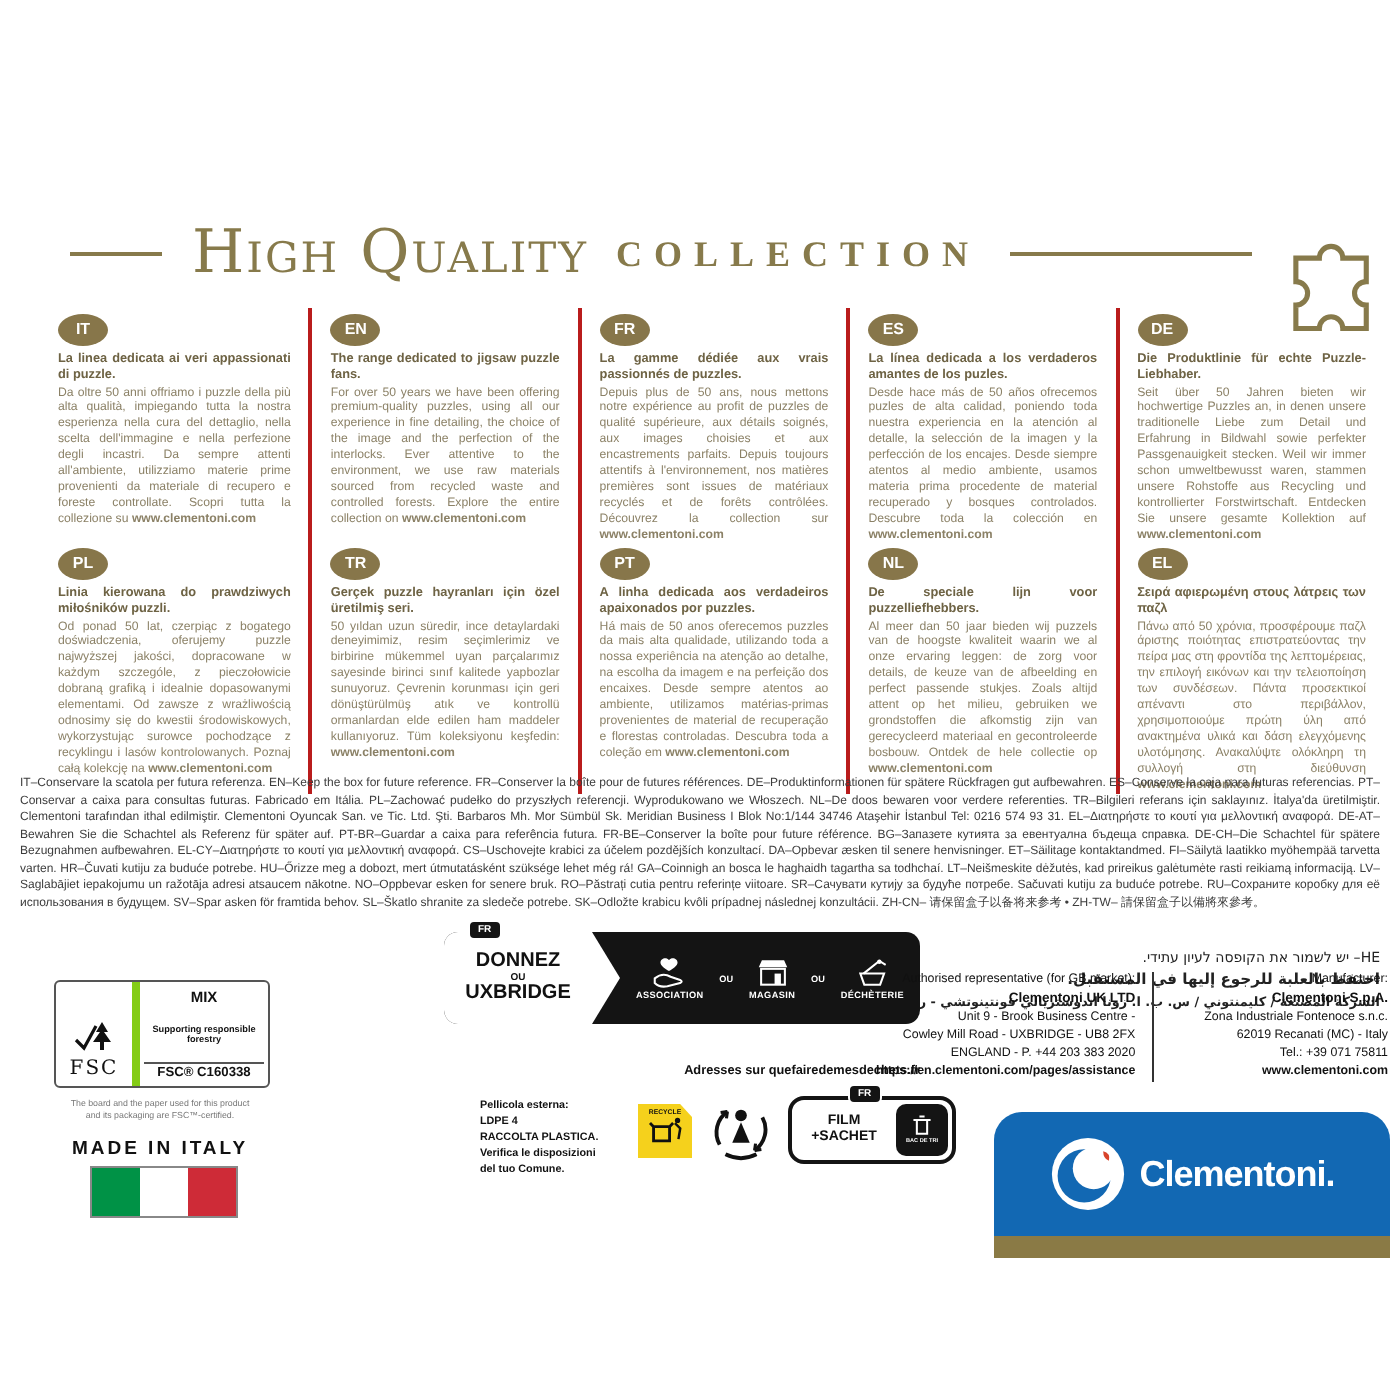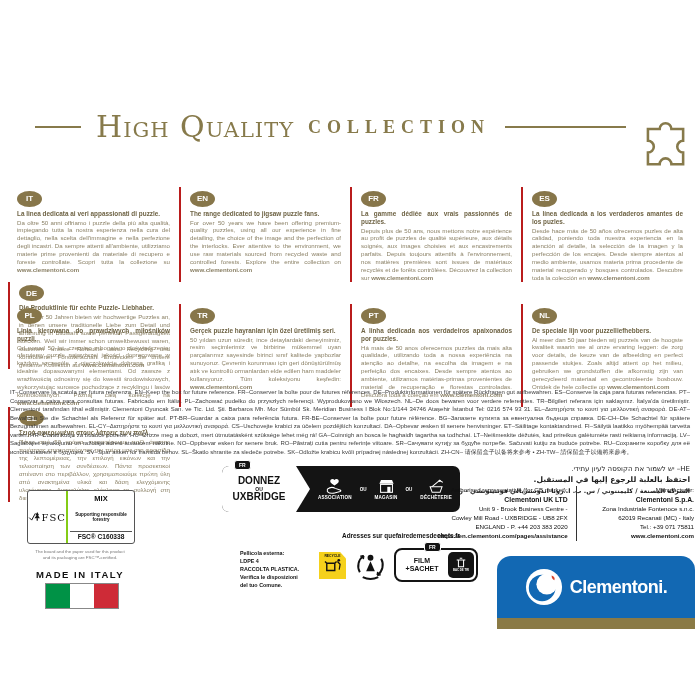--- a/index.html
+++ b/index.html
@@ -8,41 +8,41 @@
   
   .header{position:absolute;top:104px;left:0;right:74px;height:46px;display:flex;align-items:center;}
   .rule{height:2px;background:#877a4b;}
   .rule-left{width:46px;margin-left:35px;margin-right:15px;}
   .rule-right{flex:1;margin-left:15px;}
   .title-serif{font-family:"DejaVu Serif",serif;font-variant:small-caps;font-size:30px;
                color:#877a4b;letter-spacing:1px;line-height:1;}
   .title-sans{font-size:18px;font-weight:600;color:#877a4b;letter-spacing:6px;margin-left:14px;line-height:1;font-family:Liberation Serif, serif;}
   .puzzle-icon{position:absolute;top:112px;right:3px;}
   
-  .lang-row{position:absolute;left:8px;right:8px;display:grid;grid-template-columns:repeat(4,1fr);margin-top:33px;}
+  .lang-row{position:absolute;left:20px;right:8px;display:grid;grid-template-columns:repeat(5,1fr);}
   .row1{top:154px;}
   .row2{top:271px;}
   .lang-col{padding:0 9px;}
   .lang-col + .lang-col{border-left:2px solid #b91c1c;}
   .badge{display:inline-flex;align-items:center;justify-content:center;width:25px;height:16px;
          border-radius:50%;background:#87764a;color:#fff;font-size:8px;font-weight:bold;margin-bottom:3px;}
   .lang-head{font-size:6.4px;font-weight:bold;color:#6e6344;line-height:1.25;margin:0 0 1px 0;text-align:justify;}
   .lang-body{font-size:6.1px;color:#8b8166;line-height:1.3;margin:0;text-align:justify;}
   .lang-body .url{font-weight:bold;}
   
   .notice{position:absolute;top:388px;left:10px;right:10px;}
   .keep-box{font-size:6px;color:#3c3c3c;line-height:1.42;text-align:justify;margin:0;}
   .rtl{direction:rtl;text-align:right;font-family:"DejaVu Sans",sans-serif;color:#222;}
-  .hebrew-line{font-size:7px;margin-top:9px;}
+  .hebrew-line{font-size:7px;margin-top:19px;}
   .arabic-keep{font-size:7.6px;margin-top:2px;font-weight:bold;}
   .arabic-company{font-size:6.4px;margin-top:3px;font-weight:bold;display:flex;direction:rtl;gap:46px;}
   
   .fsc-box{position:absolute;left:27px;top:490px;width:106px;height:52px;border:1.5px solid #555;
            border-radius:3px;display:flex;background:#fff;}
-  .fsc-left{width:38px;border-right:2px solid #84cc16;display:flex;flex-direction:row;align-items:center;justify-content:flex-end;padding:3px 0;}
+  .fsc-left{width:38px;border-right:4px solid #84cc16;display:flex;flex-direction:column;align-items:center;justify-content:flex-end;padding:3px 0;}
   .fsc-acronym{font-family:"DejaVu Serif",serif;font-size:10px;letter-spacing:1px;color:#111;}
   .fsc-right{flex:1;display:flex;flex-direction:column;align-items:center;justify-content:space-between;padding:3px 2px;}
   .fsc-mix{font-size:7.5px;font-weight:bold;color:#111;}
   .fsc-tagline{font-size:4.6px;font-weight:bold;color:#111;text-align:center;line-height:1.2;}
   .fsc-license{font-size:6.6px;font-weight:bold;color:#111;border-top:1px solid #555;width:100%;text-align:center;padding-top:1px;}
   .fsc-caption{position:absolute;left:17px;top:549px;width:126px;font-size:4.4px;color:#777;text-align:center;line-height:1.35;}
   .made-italy{position:absolute;left:27px;top:569px;width:106px;text-align:center;font-size:9.5px;font-weight:bold;
               letter-spacing:1.5px;color:#111;}
   .flag{position:absolute;left:45px;top:583px;width:72px;height:24px;border:1px solid #888;display:flex;}
   .flag div{flex:1;}

